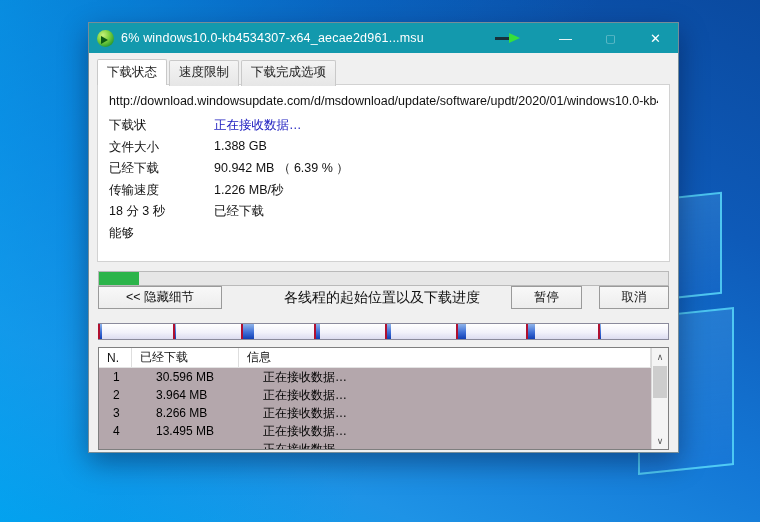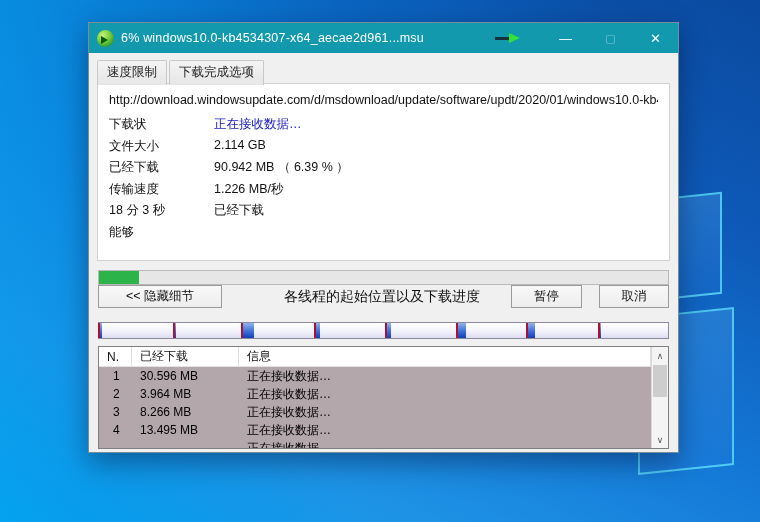--- a/index.html
+++ b/index.html
@@ -84,21 +84,21 @@
            background:#fff; border-bottom:1px solid #e3e3e3; padding-right:17px; }
   .thead .hc { border-right:1px solid #dedede; height:100%; display:flex; align-items:center;
            padding-left:8px; }
   .c-n { width:33px; flex:none; }
   .c-size { width:107px; flex:none; }
   .c-info { flex:1; }
   .tbody { position:absolute; top:20px; bottom:0; left:0; right:17px; background:#b4a7ac;
            overflow:hidden; }
   .trow { height:18px; display:flex; align-items:center; font-size:12px; color:#000; }
   .trow .c-n { padding-left:14px; }
-  .trow .c-size { padding-left:8px; }
+  .trow .c-size { padding-left:8px;margin-left:16px; }
   .trow .c-info { padding-left:8px; }
 
   .scrollbar { position:absolute; top:0; right:0; bottom:0; width:17px; background:#f4f4f4;
                border-left:1px solid #d9d9d9; }
   .sb-arrow { position:absolute; left:0; width:16px; height:17px; display:flex; align-items:center;
                justify-content:center; font-size:9px; color:#555; cursor:pointer; }
   .sb-arrow.up { top:0; } .sb-arrow.down { bottom:0; }
   .sb-thumb { position:absolute; left:1px; top:18px; width:14px; height:32px; background:#cdcdcd;
                cursor:pointer; }
 </style>
@@ -118,31 +118,32 @@
         <div class="shaft"></div>
         <div class="head"></div>
       </div>
       <div class="cap-btn min">—</div>
       <div class="cap-btn max">▢</div>
       <div class="cap-btn close">✕</div>
     </div>
   </div>
 
   <div class="tabstrip" id="tabstrip">
+      <div class="tab active">下载状态</div>
       <div class="tab">速度限制</div>
       <div class="tab">下载完成选项</div>
     </div>
 
   <div class="tab-panel">
     <div class="url-line">http://download.windowsupdate.com/d/msdownload/update/software/updt/2020/01/windows10.0-kb4534307</div>
     <div class="fields" id="fields">
         <div class="lbl">下载状</div>
         <div class="val hl">正在接收数据…</div>
         <div class="lbl">文件大小</div>
-        <div class="val">2.114  GB</div>
+        <div class="val">1.388  GB</div>
         <div class="lbl">已经下载</div>
         <div class="val">90.942  MB （ 6.39 % ）</div>
         <div class="lbl">传输速度</div>
         <div class="val">1.226  MB/秒</div>
         <div class="val">18 分 3 秒</div>
         <div class="lbl">已经下载</div>
         <div class="val">能够</div>
       </div>
   </div>
 

